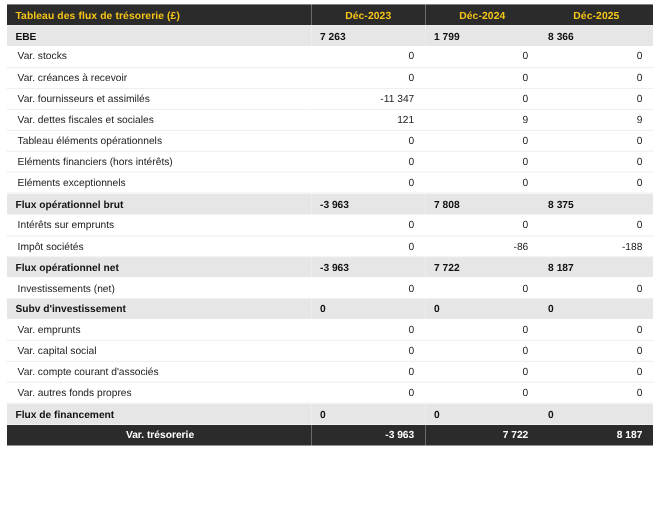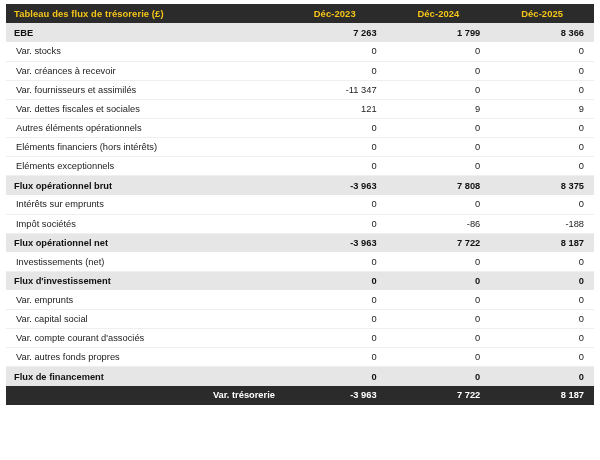--- a/index.html
+++ b/index.html
@@ -69,29 +69,29 @@
     padding-right: 10px;
   }
 
   
   tr.subtotal td {
     background: #e6e6e6;
     font-weight: bold;
     color: #111111;
   }
   tr.subtotal td.lbl { text-align: left; }
-  tr.subtotal td.val { text-align: right; padding-right: 10px; }
+  tr.subtotal td.val { padding-right: 10px; }
 
   
   tr.dark td {
     background: #2b2b2b;
     color: #ffffff;
     font-weight: bold;
   }
-  tr.dark td.lbl { text-align: right; padding-left: 10px; }
+  tr.dark td.lbl { text-align: center; padding-left: 10px; }
   tr.dark td.val { text-align: right; padding-right: 10px; }
 
   
   tr.spacer td {
     background: #ffffff;
     height: 5px;
     padding: 0;
     font-size: 0;
     line-height: 0;
   }
@@ -143,21 +143,21 @@
           <td class="val">0</td>
           <td class="val">0</td>
         </tr>
         <tr class="line">
           <td class="lbl">Var. dettes fiscales et sociales</td>
           <td class="val">121</td>
           <td class="val">9</td>
           <td class="val">9</td>
         </tr>
         <tr class="line">
-          <td class="lbl">Autres éléments opérationnels</td>
+          <td class="lbl">Tableau éléments opérationnels</td>
           <td class="val">0</td>
           <td class="val">0</td>
           <td class="val">0</td>
         </tr>
         <tr class="line">
           <td class="lbl">Eléments financiers (hors intérêts)</td>
           <td class="val">0</td>
           <td class="val">0</td>
           <td class="val">0</td>
         </tr>
@@ -191,21 +191,21 @@
           <td class="val">7 722</td>
           <td class="val">8 187</td>
         </tr>
         <tr class="line">
           <td class="lbl">Investissements (net)</td>
           <td class="val">0</td>
           <td class="val">0</td>
           <td class="val">0</td>
         </tr>
         <tr class="subtotal">
-          <td class="lbl">Flux d'investissement</td>
+          <td class="lbl">Subv d'investissement</td>
           <td class="val">0</td>
           <td class="val">0</td>
           <td class="val">0</td>
         </tr>
         <tr class="line">
           <td class="lbl">Var. emprunts</td>
           <td class="val">0</td>
           <td class="val">0</td>
           <td class="val">0</td>
         </tr>

